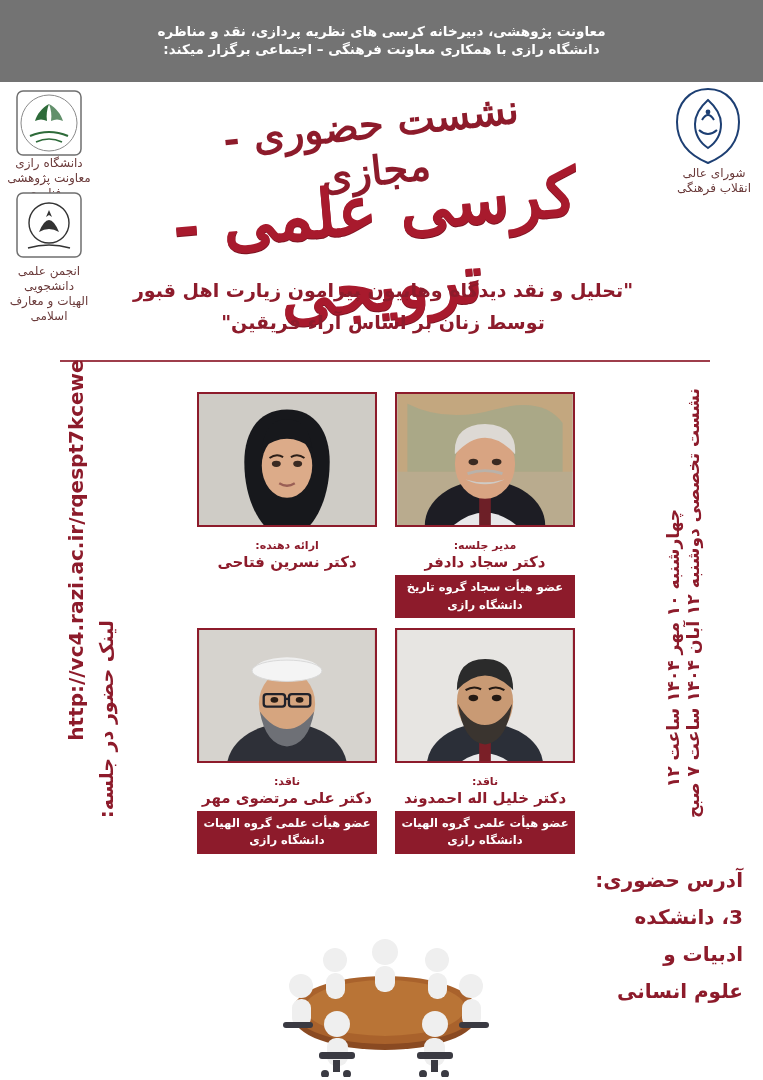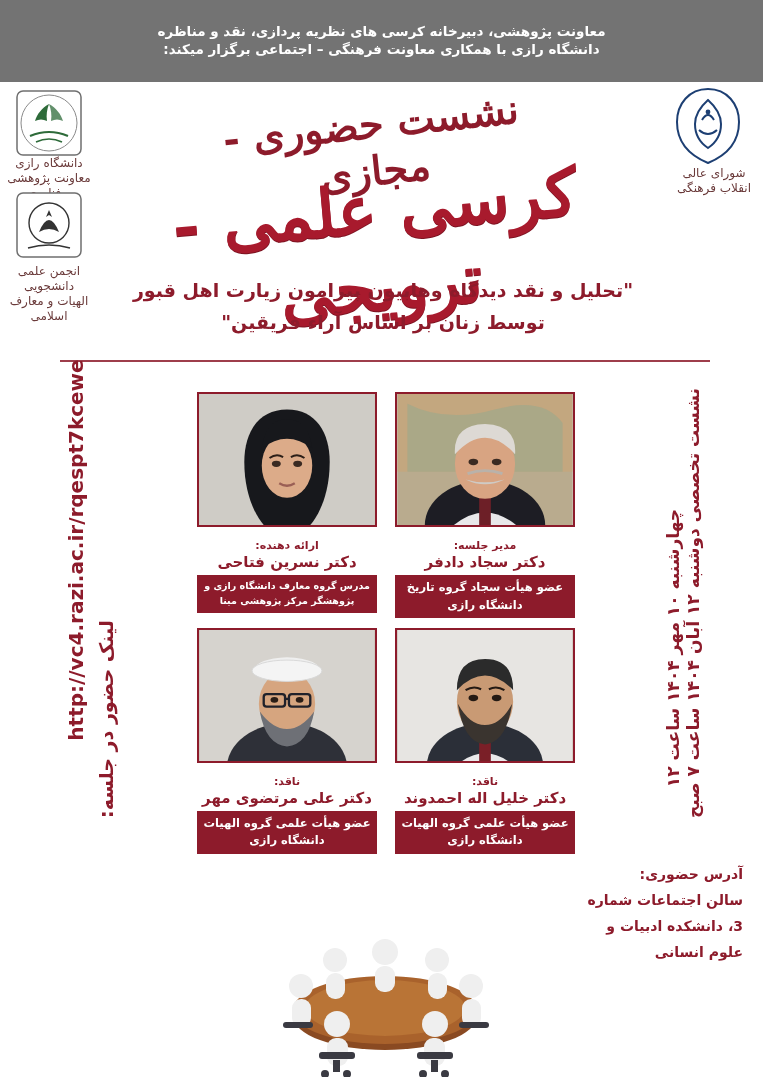--- a/index.html
+++ b/index.html
@@ -135,21 +135,21 @@
     margin-top:3px;background:#8d1b2b;color:#fff;
     text-align:center;direction:rtl;font-size:11.5px;font-weight:bold;
     padding:4px 3px;line-height:1.5;
   }
   .affil.small{font-size:9.5px;line-height:1.55;}
 
   
   .address{
     position:absolute;right:20px;top:780px;width:170px;
     direction:rtl;
-    color:#8d1b2b;font-weight:bold;font-size:14px;line-height:1.85;
+    color:#8d1b2b;font-weight:bold;font-size:20px;line-height:1.85;
   }
 
   
   .illus{
     position:absolute;left:215px;top:830px;width:340px;height:165px;
   }
 </style>
 </head>
 <body>
 
@@ -247,21 +247,20 @@
             <path d="M64 56 q26 -20 52 0 q-4 -30 -26 -30 q-22 0 -26 30z" fill="#17181c"></path>
             <ellipse cx="79" cy="72" rx="4.6" ry="3.2" fill="#3a2a22"></ellipse>
             <ellipse cx="101" cy="72" rx="4.6" ry="3.2" fill="#3a2a22"></ellipse>
             <path d="M72 66 q7 -5 14 -1" stroke="#2c1f18" stroke-width="2" fill="none"></path>
             <path d="M94 65 q7 -4 14 1" stroke="#2c1f18" stroke-width="2" fill="none"></path>
             <path d="M82 92 q8 5 16 0" stroke="#9a5f55" stroke-width="2.4" fill="none"></path>
           </svg>
         </div>
         <div class="role">ارائه دهنده:</div>
         <div class="pname">دکتر نسرین فتاحی</div>
-        <div class="affil small">مدرس گروه معارف دانشگاه رازی و پژوهشگر مرکز پژوهشی مینا</div>
       </div>
 
       <div class="person">
         <div class="photo">
           <svg viewBox="0 0 180 135" xmlns="http://www.w3.org/2000/svg">
             <rect width="180" height="135" fill="#e7e5e2"></rect>
             <ellipse cx="90" cy="140" rx="60" ry="44" fill="#2b2f38"></ellipse>
             <path d="M60 140 q30 -26 60 0z" fill="#e9e9ea"></path>
             <rect x="84" y="108" width="12" height="30" fill="#7a1f27"></rect>
             <ellipse cx="90" cy="74" rx="29" ry="35" fill="#c99a74"></ellipse>
@@ -296,21 +295,20 @@
         </div>
         <div class="role">ناقد:</div>
         <div class="pname">دکتر علی مرتضوی مهر</div>
         <div class="affil">عضو هیأت علمی گروه الهیات دانشگاه رازی</div>
       </div>
 
     </div>
 
     <div class="address">
       <div>آدرس حضوری:</div>
-      <div>سالن اجتماعات شماره</div>
       <div>3، دانشکده ادبیات و</div>
       <div>علوم انسانی</div>
     </div>
 
     <div class="illus">
       <svg viewBox="0 0 340 165" xmlns="http://www.w3.org/2000/svg">
         <ellipse cx="170" cy="104" rx="92" ry="34" fill="#8a4a22"></ellipse>
         <ellipse cx="170" cy="98" rx="92" ry="34" fill="#a9622c"></ellipse>
         <ellipse cx="170" cy="96" rx="80" ry="28" fill="#b97436"></ellipse>
         <g fill="#efefef">

